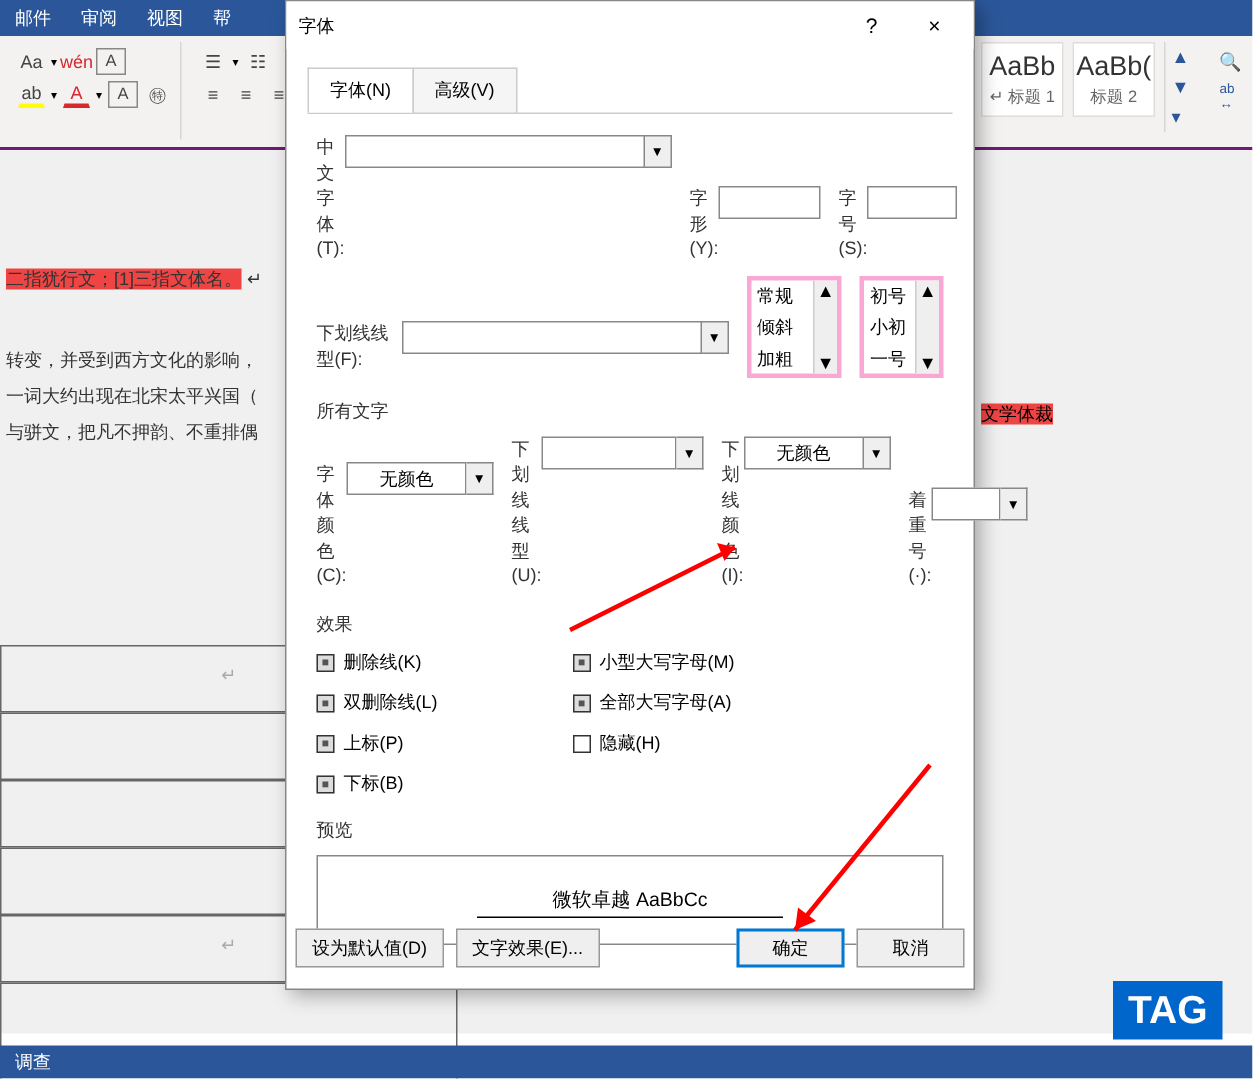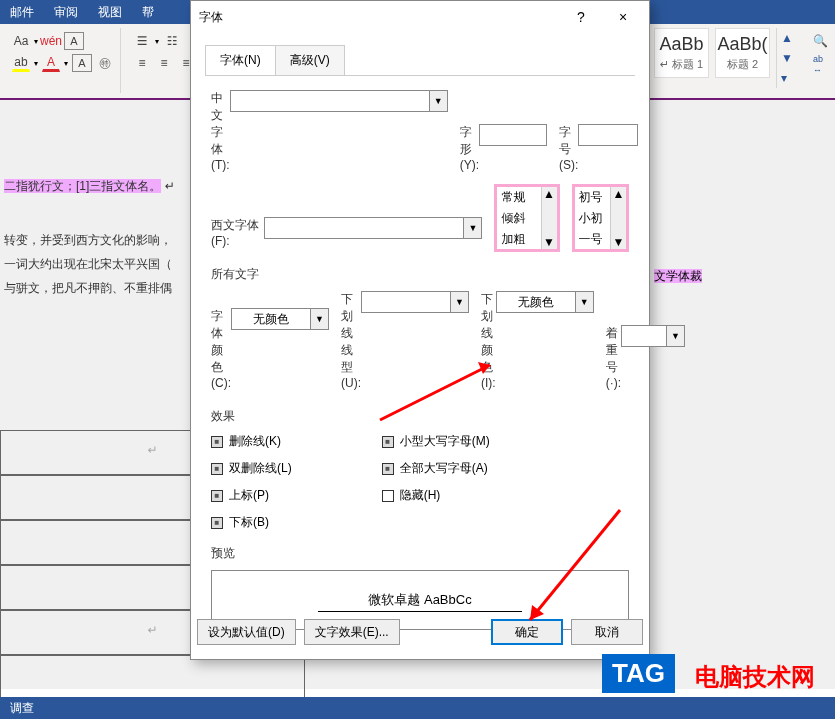--- a/index.html
+++ b/index.html
@@ -13,21 +13,21 @@
 .rib-line{display:flex;gap:4px;align-items:center;margin:2px 0}
 .ic{width:18px;height:18px;display:inline-flex;align-items:center;justify-content:center;border:1px solid transparent;color:#444}
 .ic-box{border:1px solid #888;width:20px;height:18px;font-size:11px}
 .style-box{width:55px;height:50px;border:1px solid #ddd;display:flex;flex-direction:column;align-items:center;justify-content:center;background:#fff}
 .style-big{font-size:18px;color:#333}
 .style-lbl{font-size:11px;color:#666;margin-top:2px}
 .rpane{width:25px;height:60px;display:flex;flex-direction:column;justify-content:space-around;border-left:1px solid #d6d6d6;padding-left:4px;color:#2b579a}
 
 .doc{position:absolute;top:100px;left:0;right:0;bottom:30px;background:#f0f0f0}
 .doc-text{position:absolute;left:0;top:70px;width:190px;color:#333;line-height:24px;font-size:13px;padding:4px}
-.hl{background:#f0abfc}
+.hl{background:#ef4444}
 .tbl{position:absolute;top:330px;left:0;width:305px}
 .tbl div{border:1px solid #666;height:45px}
 
 .dlg{position:absolute;left:190px;top:0;width:460px;height:660px;background:#fff;border:1px solid #888;box-shadow:4px 4px 12px rgba(0,0,0,.3);z-index:10}
 .dlg-title{height:32px;display:flex;align-items:center;padding:0 8px;justify-content:space-between;background:#fff}
 .dlg-title span{font-size:12px}
 .dlg-ctrl{display:flex;gap:6px}
 .dlg-ctrl div{width:36px;height:28px;display:flex;align-items:center;justify-content:center;font-size:14px;cursor:pointer}
 .dlg-tabs{display:flex;margin:12px 14px 0;border-bottom:1px solid #ccc}
 .dlg-tab{padding:6px 14px;border:1px solid #ccc;border-bottom:none;margin-right:-1px;background:#fff;cursor:pointer}
@@ -173,21 +173,21 @@
         <span class="lbl">字形(Y):</span>
         <input style="width: 68px; height: 22px; border: 1px solid rgb(136, 136, 136);">
       </div>
       <div class="fld">
         <span class="lbl">字号(S):</span>
         <input style="width: 60px; height: 22px; border: 1px solid rgb(136, 136, 136);">
       </div>
     </div>
     <div class="row">
       <div class="fld">
-        <span class="lbl">西文字体(F):</span>
+        <span class="lbl">下划线线型(F):</span>
         <div class="cmb">
             <input style="width: 200px;">
             <button>▼</button>
           </div>
       </div>
       <div class="listbox">
         <div class="it">常规</div>
         <div class="it">倾斜</div>
         <div class="it">加粗</div>
         <div class="sb">
@@ -301,19 +301,18 @@
   <line x1="10" y1="70" x2="120" y2="15"></line>
     <polygon points="120,15 108,12 113,24"></polygon>
 </svg>
 <svg class="arr" style="left:490px;top:500px" width="140" height="140">
   <line x1="130" y1="10" x2="40" y2="120"></line>
     <polygon points="40,120 42,105 54,114"></polygon>
 </svg>
 
 <div class="watermark">
   <span class="wm-tag">TAG</span>
-  <span class="wm-txt">电脑技术网</span>
 </div>
 
 <div class="status">
   <span>调查</span>
   <span></span>
 </div>
 
 </body></html>

